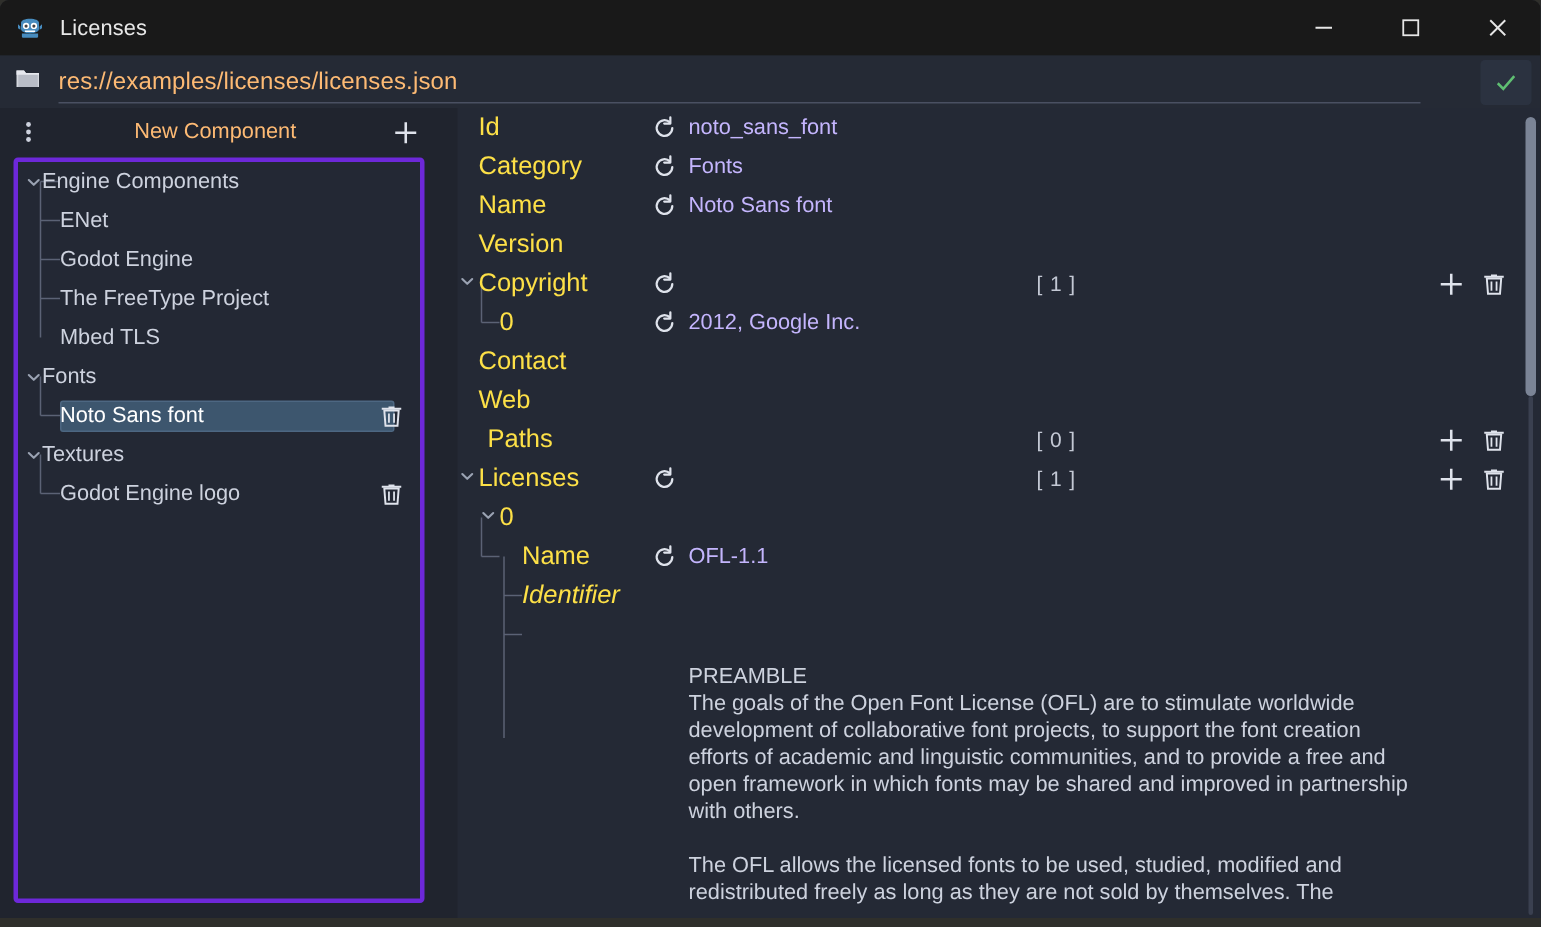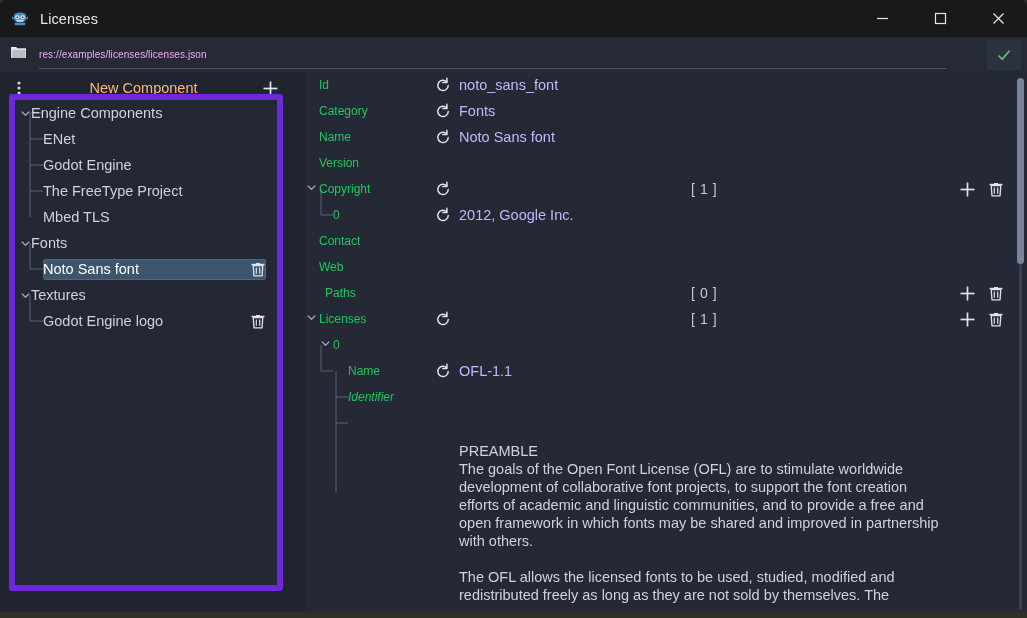--- a/index.html
+++ b/index.html
@@ -41,21 +41,21 @@
     position:absolute; left:0; top:37px; width:1027px; height:35px;
     background:#252a35;
     display:flex; align-items:center;
   }
   .folder-icon { margin-left:10px; margin-right:12px; flex:0 0 auto; }
   .path-field {
     flex:1 1 auto; height:26px; position:relative;
     display:flex; align-items:center;
   }
   .path-text {
-    color:#f0abfc; font-size:10px; line-height:26px;
+    color:#fdba74; font-size:16px; line-height:26px;
     letter-spacing:.1px;
   }
   .path-underline {
     position:absolute; left:0; right:40px; bottom:-1px; height:1px;
     background:#4a5062;
   }
   .check-btn {
     width:34px; height:30px; margin-right:6px; flex:0 0 auto;
     display:flex; align-items:center; justify-content:center;
     background:#2b3240; border-radius:3px;
@@ -72,22 +72,22 @@
   .lp-header {
     height:32px; display:flex; align-items:center; padding:0 8px;
   }
   .dots-btn { width:22px; height:24px; display:flex; align-items:center; justify-content:center; }
   .lp-title {
     flex:1 1 auto; text-align:center; color:#fdba74; font-size:14.5px;
   }
   .plus-btn { width:26px; height:24px; display:flex; align-items:center; justify-content:center; }
 
   .tree-box {
-    position:absolute; left:9px; top:22px; width:274px; height:497px;
-    border:6px solid #6d28d9; border-radius:3px;
+    position:absolute; left:9px; top:33px; width:274px; height:497px;
+    border:3px solid #6d28d9; border-radius:3px;
     background:#232834;
     overflow:hidden;
   }
   .tree-row {
     position:relative; height:26px; display:flex; align-items:center;
     font-size:14.5px; color:#cdd2de;
     white-space:nowrap;
   }
   .tree-row .arrow {
     width:12px; display:inline-flex; align-items:center; justify-content:center;
@@ -115,21 +115,21 @@
   
   .right-panel {
     position:absolute; left:305px; top:0; width:722px; height:540px;
     background:#242935;
     overflow:hidden;
   }
   .prop-row {
     position:relative; height:26px;
   }
   .prop-name {
-    position:absolute; font-size:12px; color:#22c55e; line-height:26px;
+    position:absolute; font-size:17px; color:#fde047; line-height:26px;
     white-space:nowrap;
   }
   .prop-arrow {
     position:absolute; color:#9aa2b2; font-size:9px; line-height:26px;
   }
   .revert {
     position:absolute; left:130px; top:5px; width:16px; height:16px;
   }
   .prop-value {
     position:absolute; left:154px; font-size:14.5px; color:#c4b5fd; line-height:26px;

